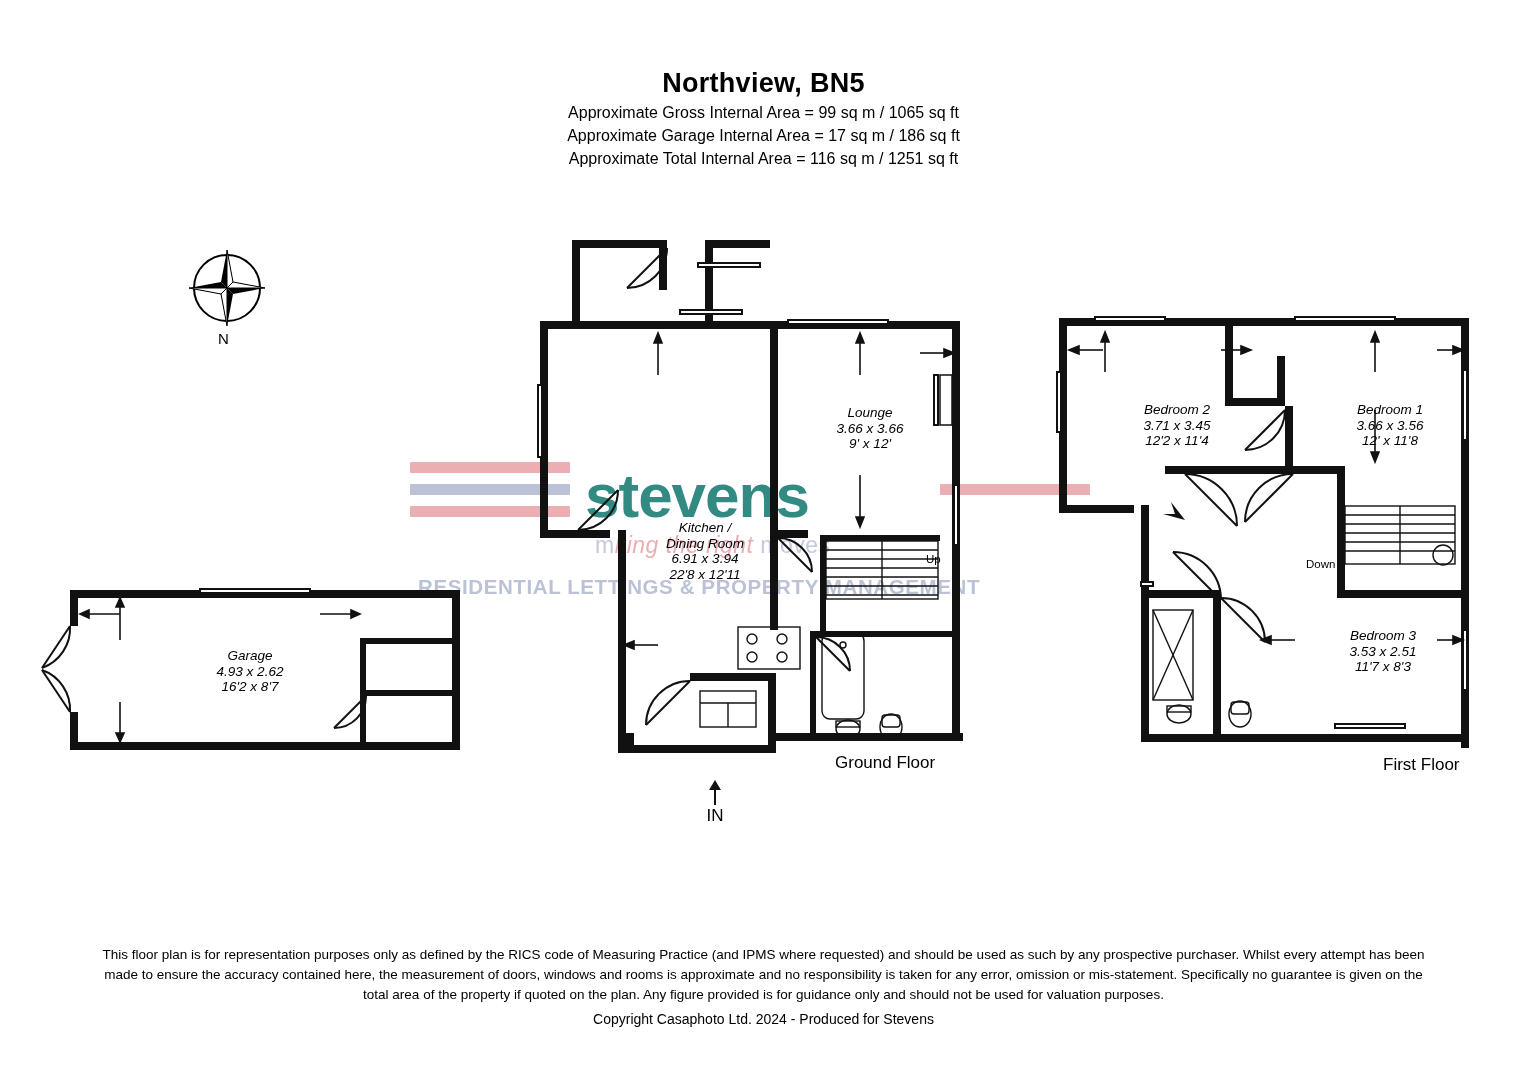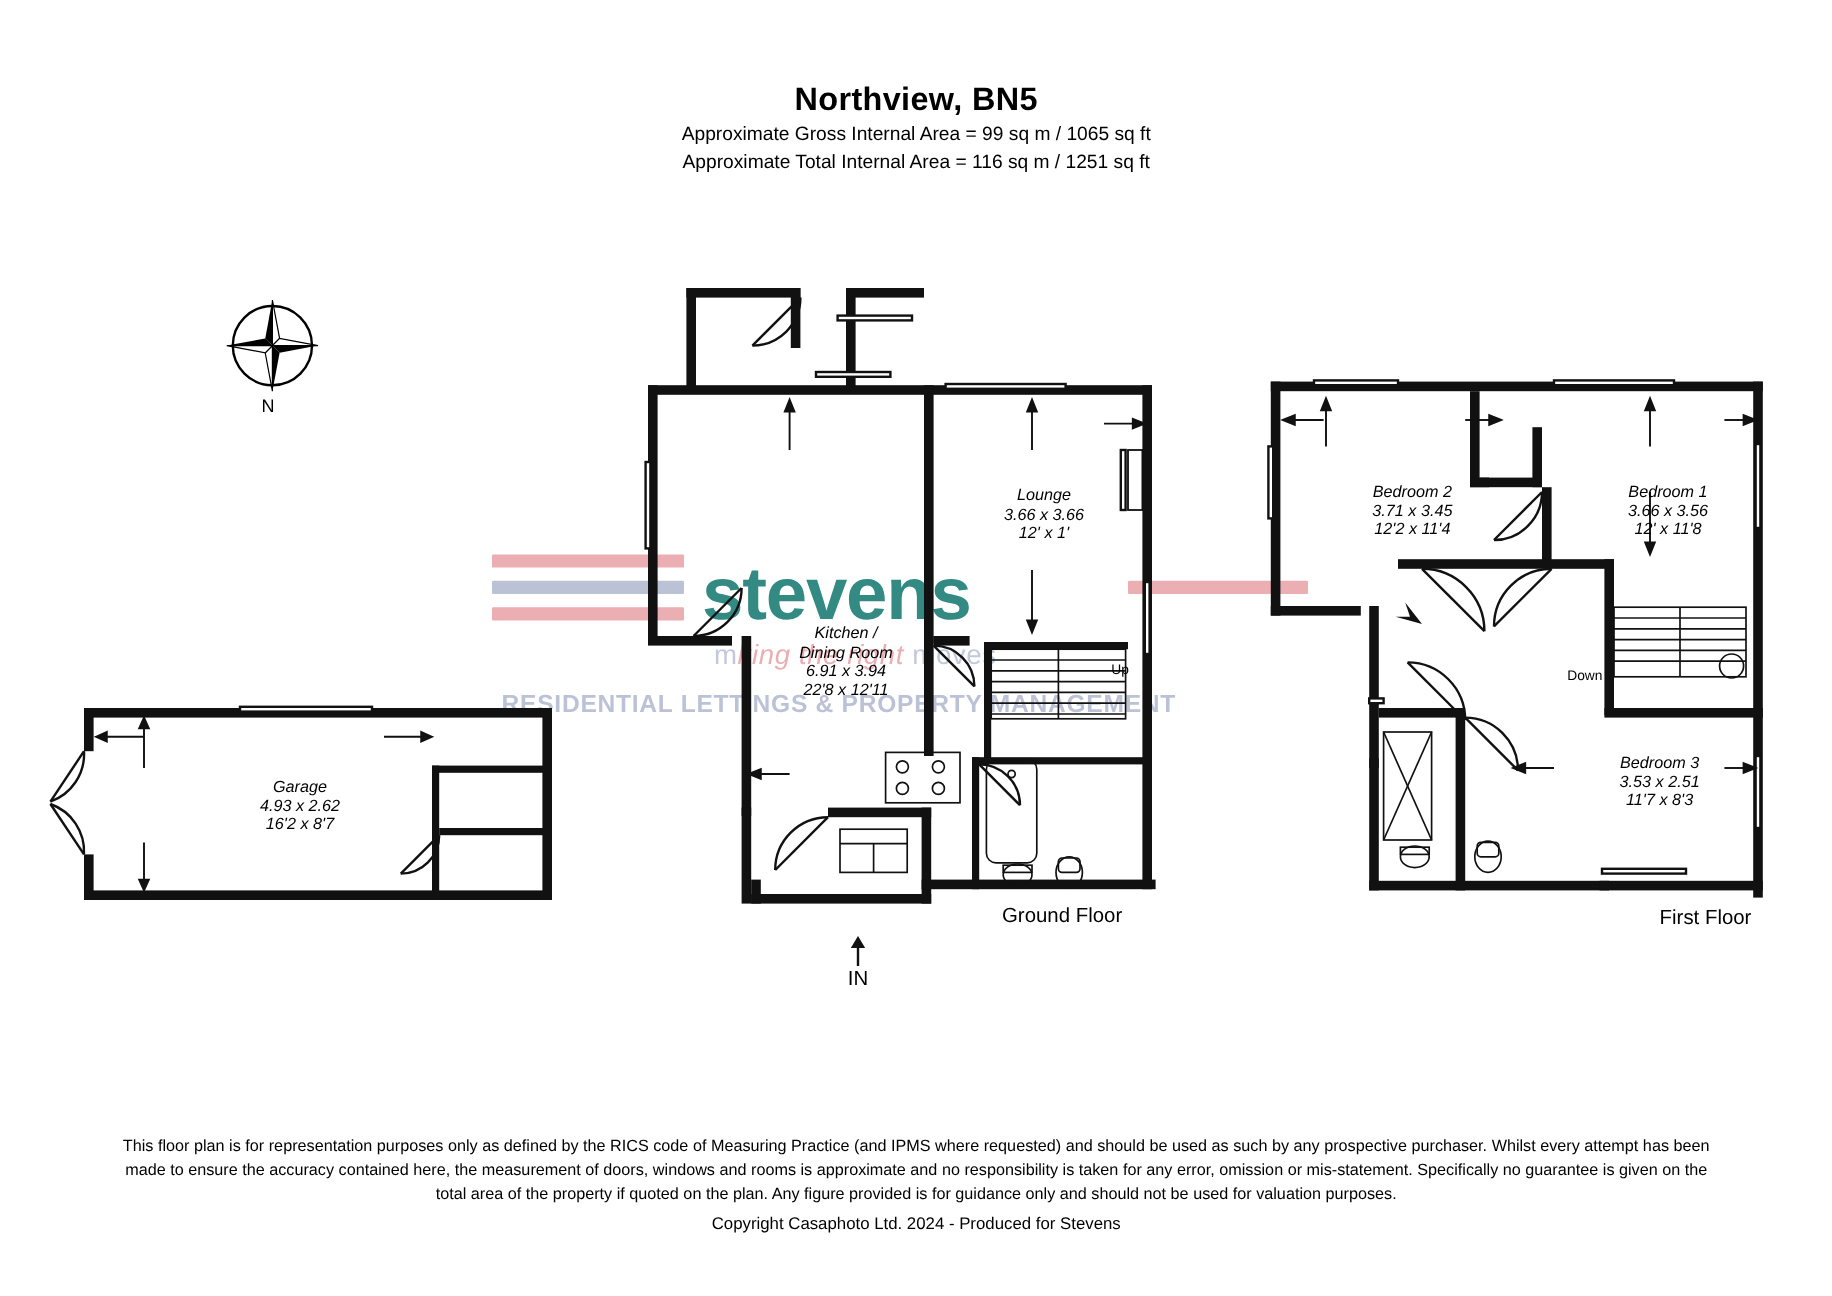--- a/index.html
+++ b/index.html
@@ -40,20 +40,21 @@
   #footer{left:0;top:945px;width:1527px;text-align:center;font-size:13.5px;line-height:20px;}
   #footer .copy{margin-top:4px;font-size:14px;}
   svg{display:block;}
 </style>
 </head>
 <body>
 
 <div id="header" class="abs">
   <div id="title">Northview, BN5</div>
   <div class="area-line">Approximate Gross Internal Area = 99 sq m / 1065 sq ft</div>
+  <div class="area-line">Approximate Garage Internal Area = 17 sq m / 186 sq ft</div>
   <div class="area-line">Approximate Total Internal Area = 116 sq m / 1251 sq ft</div>
 </div>
 
 <div id="compass" class="abs">
   <svg width="95" height="105" viewBox="0 0 95 105">
     <circle cx="42" cy="43" r="33" fill="none" stroke="#000" stroke-width="2"></circle>
     <polygon points="42,5 48,37 42,43 36,37" fill="#000"></polygon>
     <polygon points="42,81 48,49 42,43 36,49" fill="#000"></polygon>
     <polygon points="4,43 36,37 42,43 36,49" fill="#000"></polygon>
     <polygon points="80,43 48,49 42,43 48,37" fill="#000"></polygon>
@@ -214,21 +215,21 @@
         <polygon points="330,292 326,282 334,282" fill="#111"></polygon>
       <line x1="390" y1="118" x2="418" y2="118"></line>
         <polygon points="424,118 414,114 414,122" fill="#111"></polygon>
       <line x1="100" y1="410" x2="128" y2="410"></line>
         <polygon points="94,410 104,406 104,414" fill="#111"></polygon>
     </g>
   </svg>
   <div class="room-label abs" style="left:275px;top:170px;width:130px;">
     <div>Lounge</div>
     <div>3.66 x 3.66</div>
-    <div>12' x 1'</div>
+    <div>9' x 12'</div>
   </div>
   <div class="room-label abs" style="left:110px;top:285px;width:130px;">
     <div>Kitchen /</div>
     <div>Dining Room</div>
     <div>6.91 x 3.94</div>
     <div>22'8 x 12'11</div>
   </div>
   <div class="small-lab abs" style="left:396px;top:318px;">Up</div>
   <div class="floor-label abs" style="left:305px;top:518px;">Ground Floor</div>
 </div>

